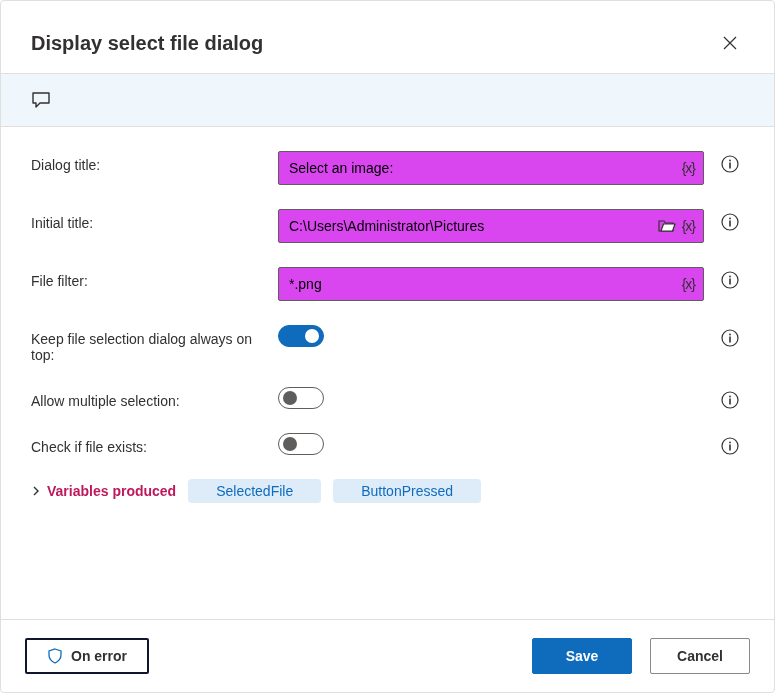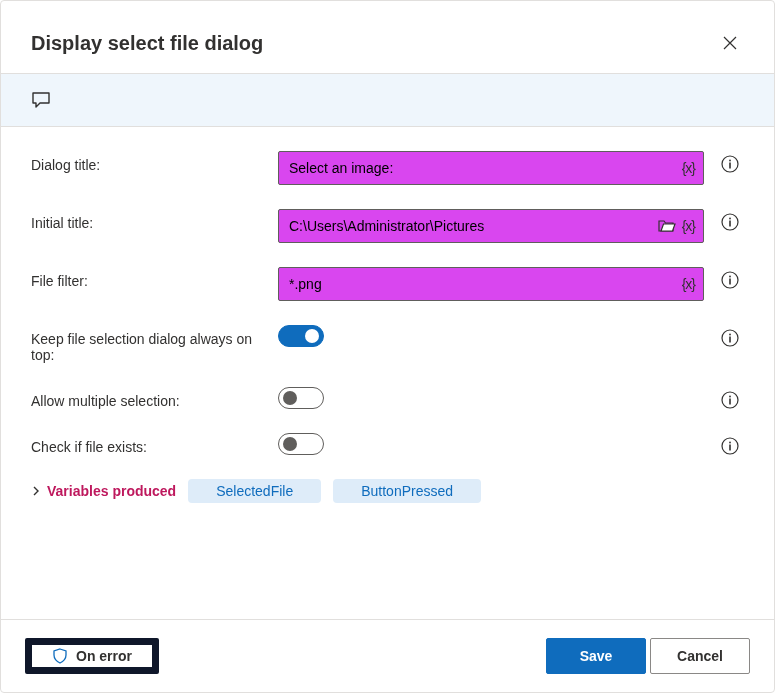--- a/index.html
+++ b/index.html
@@ -190,39 +190,39 @@
     font-size: 14px;
     font-family: inherit;
     cursor: pointer;
     display: inline-flex;
     align-items: center;
     justify-content: center;
     gap: 8px;
   }
   .btn-default {
     background: #fff;
-    border: 7px solid #0f172a;
+    border: 2px solid #0f172a;
     color: #323130;
     font-weight: 600;
   }
   .btn-primary {
     background: #0f6cbd;
     border: 1px solid #0f6cbd;
     color: #fff;
     font-weight: 600;
     min-width: 100px;
   }
   .btn-secondary {
     background: #fff;
     border: 1px solid #8a8886;
     color: #323130;
     font-weight: 600;
     min-width: 100px;
   }
-  .footer-right { display: flex; gap: 4px; }
+  .footer-right { display: flex; gap: 18px; }
   svg { display: block; }
 </style>
 </head>
 <body>
 
 <div class="dialog">
 
   <div class="header">
     <div class="title">Display select file dialog</div>
     <button class="close-btn">

